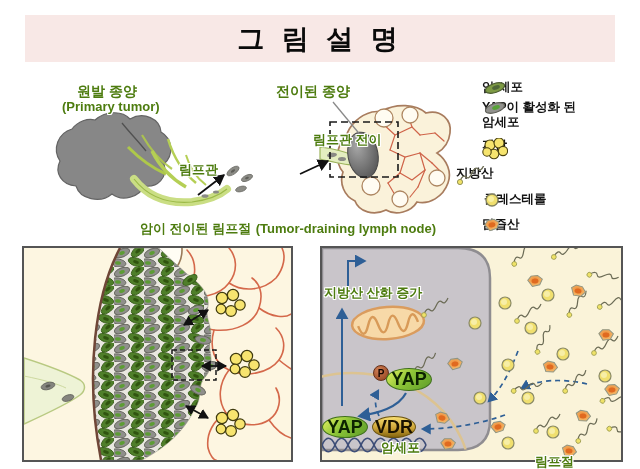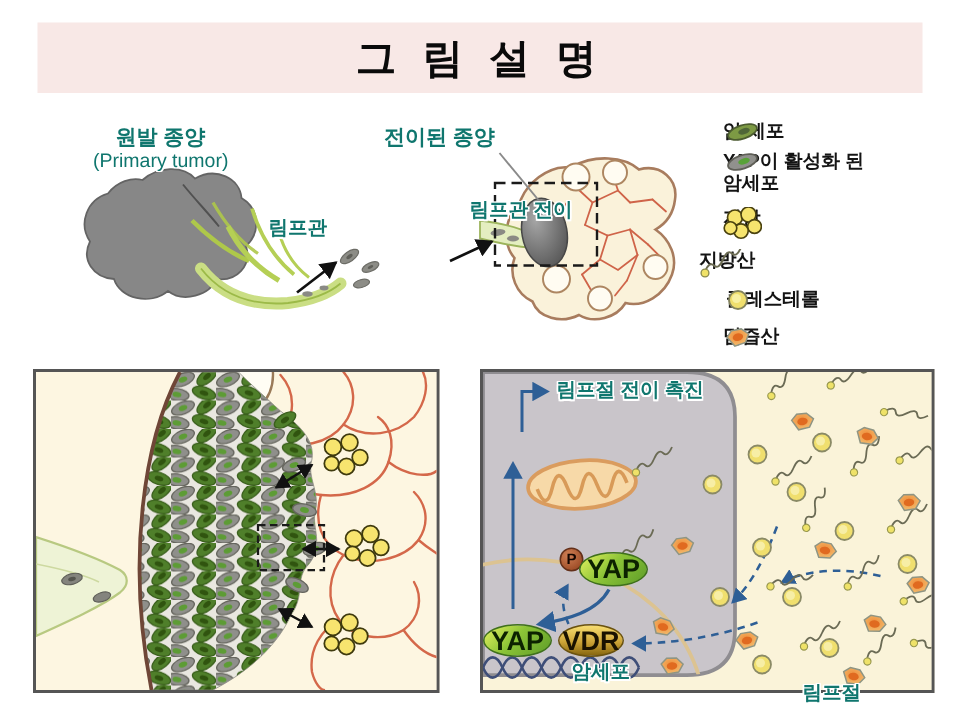--- a/index.html
+++ b/index.html
@@ -1,25 +1,25 @@
 <!DOCTYPE html>
 <html><head>
 <meta charset="utf-8">
 <style>
   html,body{margin:0;padding:0;background:#fff;}
   .stage{position:relative;width:640px;height:469px;background:#ffffff;
          font-family:"Liberation Sans",sans-serif;overflow:hidden;}
   .banner{position:absolute;left:25px;top:15px;width:590px;height:47px;
           background:#f8e8e6;display:flex;align-items:center;justify-content:center;}
   .banner .t{font-size:27px;font-weight:bold;color:#0a0a0a;letter-spacing:5px;}
-  .lbl{position:absolute;font-weight:bold;color:#0f766e;white-space:nowrap;line-height:1.15;
+  .lbl{position:absolute;font-weight:bold;color:#4d7c0f;white-space:nowrap;line-height:1.15;
        text-shadow:1px 0 0 #fff,-1px 0 0 #fff,0 1px 0 #fff,0 -1px 0 #fff,
                    1px 1px 0 #fff,-1px -1px 0 #fff,1px -1px 0 #fff,-1px 1px 0 #fff;}
   .s14{font-size:14px;} .s13{font-size:13px;}
-  .en{font-weight:normal;}
+  .en{font-weight:bold;}
   .legend-row{position:absolute;display:flex;align-items:center;gap:7px;}
   .legend-row .txt{font-size:12.5px;font-weight:bold;color:#141414;line-height:1.2;}
   .panel{position:absolute;background:#fdf6e1;border:2px solid #555;box-sizing:border-box;}
   .pill{position:absolute;display:flex;align-items:center;justify-content:center;
         font-weight:bold;color:#0c2200;border-radius:50%;z-index:6;}
   .pill-yap{background:linear-gradient(135deg,#d6ea59 8%,#8cc437 45%,#62a02a 95%);
             border:1.6px solid #3f701c;font-size:18px;}
   .pill-vdr{background:linear-gradient(180deg,#f4d96c 5%,#cda437 55%,#86660f 100%);
             border:1.6px solid #6b5310;font-size:18px;color:#1a1200;}
   .pill-p{background:radial-gradient(circle at 35% 30%,#d08055,#9c4b26 80%);
@@ -109,24 +109,28 @@
       <ellipse cx="342" cy="84" rx="4" ry="2" fill="#8a8a84"></ellipse>
       <ellipse cx="363" cy="80" rx="15" ry="23" fill="url(#gradNT)" stroke="#474747" stroke-width="1" transform="rotate(-10 363 80)"></ellipse>
       <rect x="330" y="47" width="68" height="55" fill="none" stroke="#1a1a1a" stroke-width="1.6" stroke-dasharray="7,4"></rect>
       <line x1="300" y1="99" x2="328" y2="86" stroke="#111" stroke-width="1.8" marker-end="url(#mArr)"></line>
       <line x1="333" y1="27" x2="362" y2="62" stroke="#8a8a8a" stroke-width="1.3"></line>
     </g>
   </svg>
 
   <div class="lbl s14" style="left:77px;top:83px;">원발 종양</div>
   <div class="lbl s13 en" style="left:62px;top:100px;">(Primary tumor)</div>
-  <div class="lbl s13" style="left:179px;top:145px;">림프관</div>
-  <div class="lbl s14" style="left:256px;top:83px;">전이된 종양</div>
+  <div class="lbl s13" style="left:179px;top:163px;">림프관</div>
+  <div class="lbl s14" style="left:276px;top:83px;">전이된 종양</div>
   <div class="lbl s13" style="left:265px;top:133px;margin-left:48px;">림프관 전이</div>
 
+  <div class="lbl" style="left:140px;top:219px;">
+    <span class="s13">암이 전이된 림프절</span>
+    <span class="s13 en">(Tumor-draining lymph node)</span>
+  </div>
 
   <div class="legend-row" style="left:482px;top:80px;">
     <svg width="26" height="16" viewBox="0 0 26 16">
       <ellipse cx="13" cy="8" rx="10" ry="4.5" fill="#7d9a44" stroke="#4c5c30" stroke-width="1.2" transform="rotate(-18 13 8)"></ellipse>
       <ellipse cx="14" cy="7.5" rx="4" ry="2" fill="#4f6638" transform="rotate(-18 14 7.5)"></ellipse>
     </svg>
     <span class="txt">암 세포</span>
   </div>
   <div class="legend-row" style="left:482px;top:100px;">
     <svg width="26" height="16" viewBox="0 0 26 16">
@@ -143,21 +147,21 @@
       <g fill="#f6e46e" stroke="#4a420f" stroke-width="1.1">
         <circle cx="8" cy="7" r="5"></circle>
           <circle cx="17" cy="5" r="5"></circle>
           <circle cx="21" cy="13" r="4.6"></circle>
         <circle cx="12" cy="16" r="4.8"></circle>
           <circle cx="5" cy="14" r="4.2"></circle>
       </g>
     </svg>
     <span class="txt">지방</span>
   </div>
-  <div class="legend-row" style="left:466px;top:166px;">
+  <div class="legend-row" style="left:456px;top:166px;">
     <svg width="30" height="20" viewBox="0 0 30 20">
       <path d="M4,15 q3,-7 6,-4 t6,-4 t6,-4 t6,-4" fill="none" stroke="#6b6b52" stroke-width="1.3"></path>
       <circle cx="4" cy="16" r="2.6" fill="#f0e268" stroke="#8a8a50" stroke-width="0.9"></circle>
     </svg>
     <span class="txt">지방산</span>
   </div>
   <div class="legend-row" style="left:484px;top:192px;">
     <svg width="16" height="16" viewBox="0 0 16 16">
       <circle cx="8" cy="8" r="6" fill="#f0df6e" stroke="#84845e" stroke-width="1.3"></circle>
       <circle cx="7" cy="7" r="3" fill="#f8f0a2"></circle>
@@ -362,21 +366,21 @@
         <use href="#bile2" transform="translate(284,87) rotate(-5)"></use>
           <use href="#bile2" transform="translate(228,119) rotate(8)"></use>
         <use href="#bile2" transform="translate(176,179) rotate(-14)"></use>
           <use href="#bile2" transform="translate(261,168) rotate(6)"></use>
         <use href="#bile2" transform="translate(290,142) rotate(-8)"></use>
           <use href="#bile2" transform="translate(247,203) rotate(10)"></use>
       </g>
     </svg>
   </div>
 
-  <div class="lbl s13" style="left:371px;top:253px;">림프절 전이 촉진</div>
+  <div class="lbl s13" style="left:324px;top:286px;">지방산 산화 증가</div>
 
   <div class="pill pill-p" style="left:373px;top:365px;width:14px;height:14px;">P</div>
   <div class="pill pill-yap" style="left:386px;top:368px;width:44px;height:21px;">YAP</div>
   <div class="pill pill-yap" style="left:322px;top:416px;width:44px;height:20px;">YAP</div>
   <div class="pill pill-vdr" style="left:372px;top:416px;width:42px;height:20px;">VDR</div>
 
   <div class="lbl s13" style="left:381px;top:441px;">암세포</div>
   <div class="lbl s13" style="left:535px;top:455px;">림프절</div>
 
 </div>

